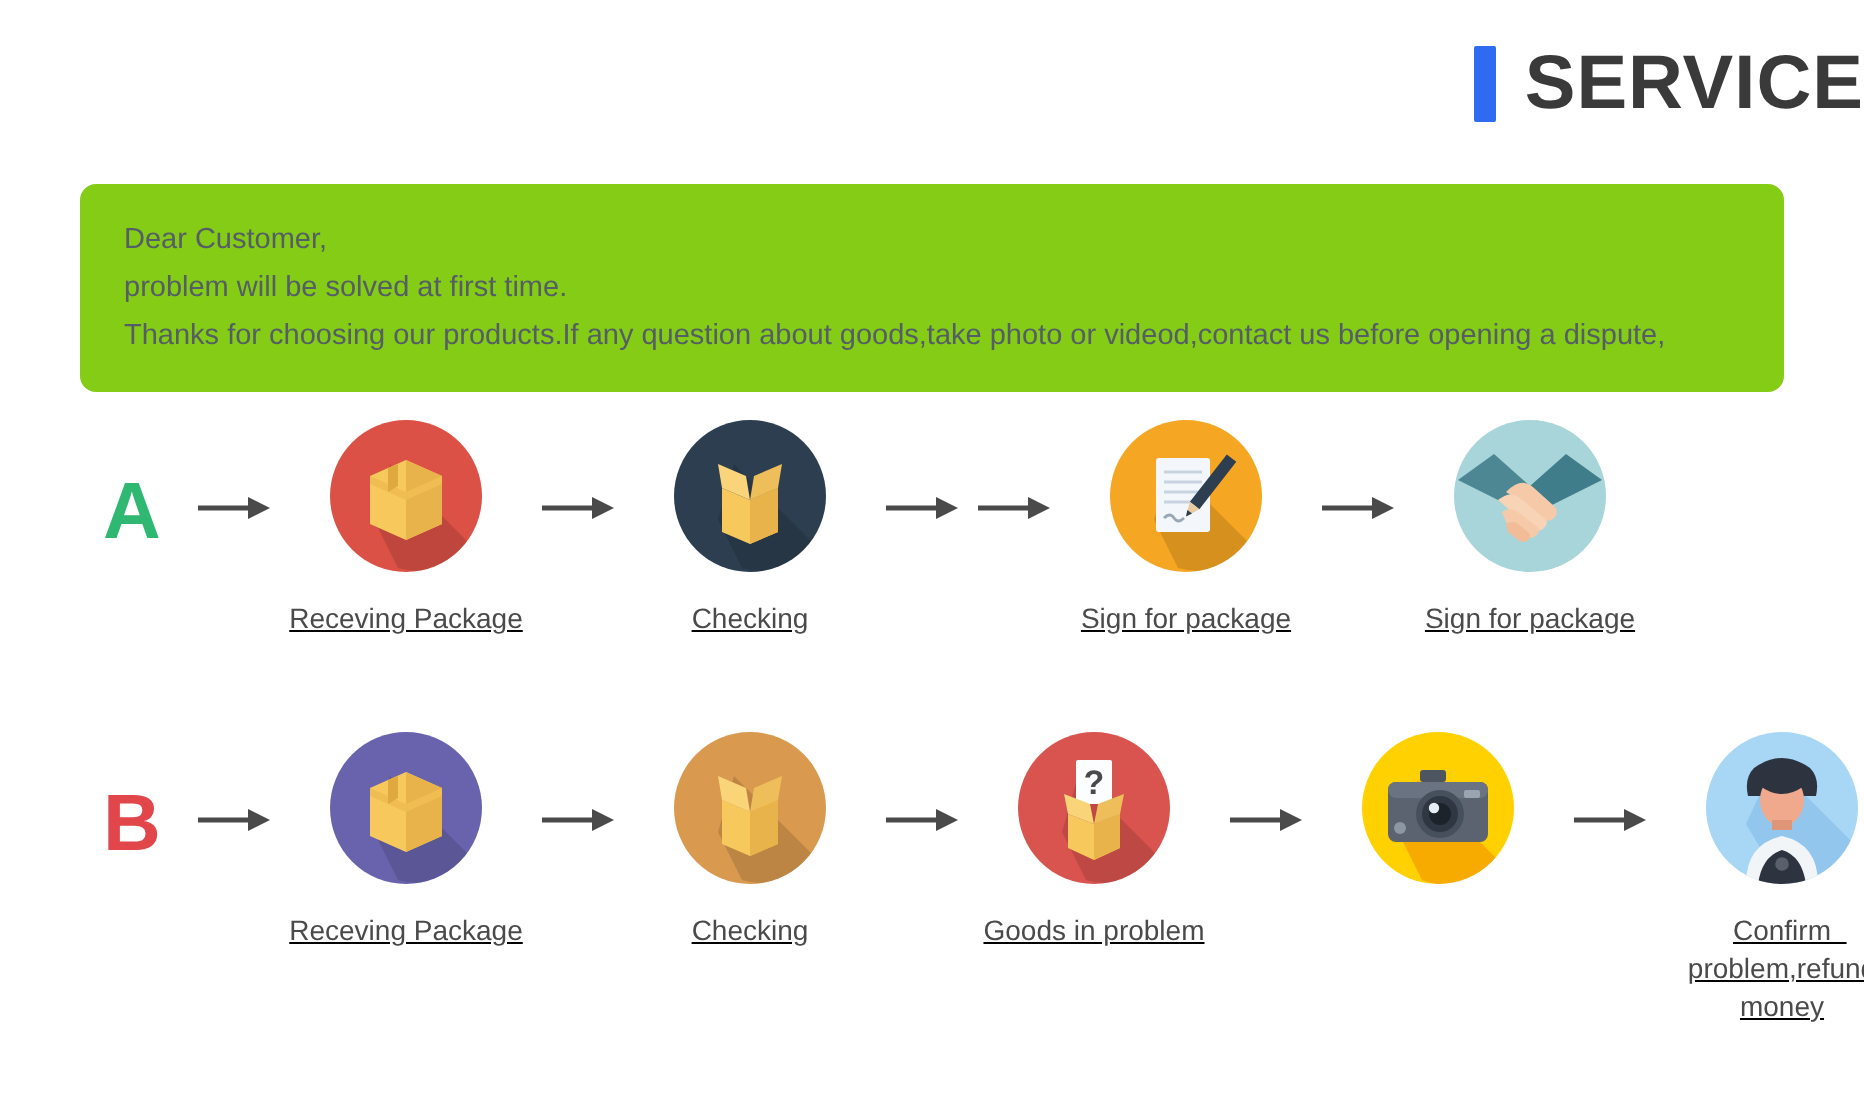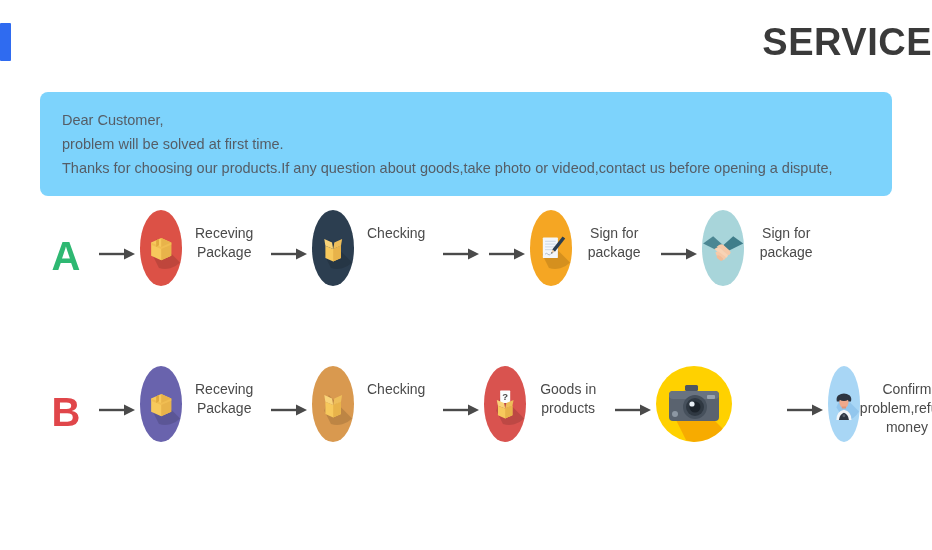--- a/index.html
+++ b/index.html
@@ -15,21 +15,21 @@
     position: relative;
     width: 932px;
     height: 550px;
     background: #ffffff;
   }
 
   
   .header {
     display: flex;
     align-items: center;
-    justify-content: space-between;
+    justify-content: flex-end;
     gap: 14px;
     padding-top: 22px;
     height: 62px;
   }
   .accent-bar {
     width: 11px;
     height: 38px;
     background: #2f6bf0;
     border-radius: 1px;
     flex: 0 0 auto;
@@ -90,20 +90,23 @@
     display: flex;
     align-items: center;
     justify-content: center;
   }
   .arrow svg { display: block; }
 
   .step {
     flex: 0 0 auto;
     width: 126px;
     display: flex;
+    flex-direction: column;
+    align-items: center;
+    text-decoration: underline;
   }
   .step-circle {
     width: 76px;
     height: 76px;
     border-radius: 50%;
     position: relative;
     overflow: hidden;
     display: flex;
     align-items: center;
     justify-content: center;
@@ -122,21 +125,21 @@
 </head>
 <body>
 
 <div id="page">
 
   <div class="header">
     <div class="accent-bar" style="background: rgb(47, 107, 240);"></div>
     <div class="page-title">SERVICE</div>
   </div>
 
-  <div class="notice-box" style="background: #7dd3fc;">
+  <div class="notice-box" style="background: #84cc16;">
     <div class="notice-line">Dear Customer,</div>
     <div class="notice-line">problem will be solved at first time.</div>
     <div class="notice-line">Thanks for choosing our products.If any question about goods,take photo or videod,contact us before opening a dispute,</div>
   </div>
 
   <div class="flow-row" id="row-a">
       <div class="row-letter" style="color: rgb(46, 184, 114);">A</div>
       <div class="arrow">
         <svg width="40" height="16" viewBox="0 0 40 16">
           <line x1="2" y1="8" x2="28" y2="8" stroke="#4a4a4a" stroke-width="2.4"></line>
@@ -291,21 +294,21 @@
               <text x="38" y="31" font-size="17" font-weight="bold" fill="#4a4a4a" text-anchor="middle" font-family="Liberation Sans, sans-serif">?</text>
               <g transform="translate(38,46)">
                 <path d="M-13 -5 L0 0 L13 -5 L13 12 L0 18 L-13 12 Z" fill="#f7c95c"></path>
                 <path d="M0 0 L13 -5 L13 12 L0 18 Z" fill="#e8b34a"></path>
                 <path d="M-13 -5 L-15 -15 L-2 -10 L0 0 Z" fill="#f9d479"></path>
                 <path d="M13 -5 L15 -15 L2 -10 L0 0 Z" fill="#eebe5a"></path>
               </g>
             </g>
           </svg>
         </div>
-        <div class="step-label">Goods in products</div>
+        <div class="step-label">Goods in problem</div>
       </div>
       <div class="arrow">
         <svg width="40" height="16" viewBox="0 0 40 16">
           <line x1="2" y1="8" x2="28" y2="8" stroke="#4a4a4a" stroke-width="2.4"></line>
           <polygon points="27,2.5 38,8 27,13.5" fill="#4a4a4a"></polygon>
         </svg>
       </div>
       <div class="step">
         <div class="step-circle" style="background: rgb(255, 209, 0);">
           <svg width="76" height="76" viewBox="0 0 76 76">

